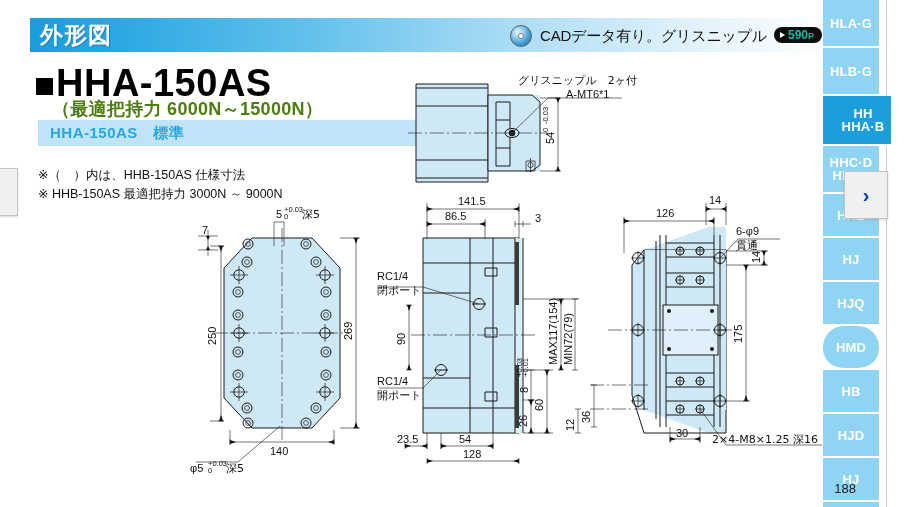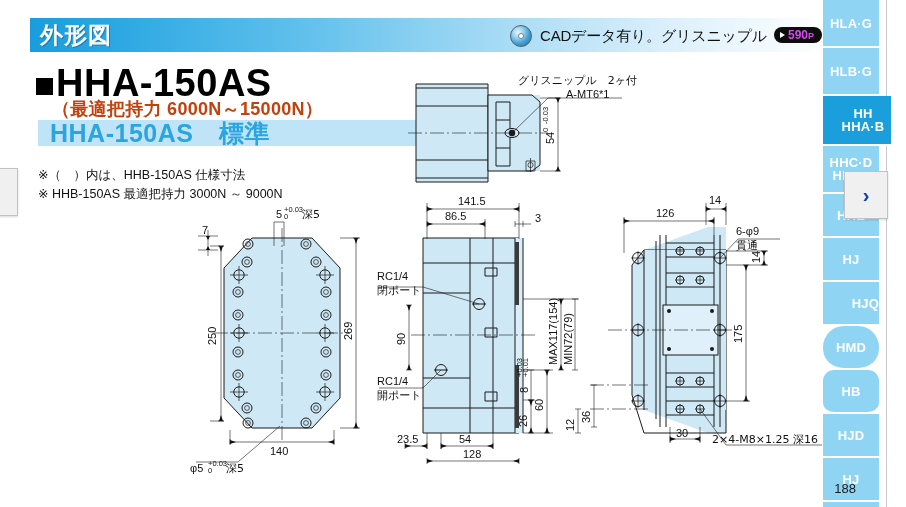--- a/index.html
+++ b/index.html
@@ -24,33 +24,33 @@
   }
   
   .cad-notice{position:absolute;left:510px;top:24px;height:24px;display:flex;align-items:center;}
   .cd-icon{width:22px;height:22px;border-radius:50%;
     background:radial-gradient(circle at 35% 32%,#eaf6fd 0%,#9fd3ef 28%,#3f9fd4 60%,#1a6f9e 100%);
     border:1.5px solid #5a6066;position:relative;box-sizing:border-box;flex:0 0 auto;}
   .cd-icon::after{content:"";position:absolute;left:50%;top:50%;width:6px;height:6px;margin:-3px 0 0 -3px;
     border-radius:50%;background:#ffffff;border:1px solid #7d848a;box-sizing:border-box;}
   .cad-text{margin-left:8px;font-size:15px;color:#111;letter-spacing:-0.2px;white-space:nowrap;}
   .page-ref{
-    display:inline-block;margin-left:7px;background:#0d0d0d;color:#d946ef;border-radius:9px;
+    display:inline-block;margin-left:7px;background:#0d0d0d;color:#14b8a6;border-radius:9px;
     padding:1px 8px 1px 6px;font-size:12px;font-weight:bold;vertical-align:2px;letter-spacing:0;
   }
   .page-ref .tri{display:inline-block;width:0;height:0;border-left:5px solid #fff;
     border-top:3.5px solid transparent;border-bottom:3.5px solid transparent;margin-right:3px;vertical-align:1px;}
   .page-ref .sm{font-size:9px;}
 
   
   .model-head{position:absolute;left:36px;top:62px;font-size:38px;font-weight:bold;color:#000;letter-spacing:0.5px;white-space:nowrap;}
   .model-head .sq{display:inline-block;width:17px;height:17px;background:#000;margin-right:3px;vertical-align:1px;}
-  .model-sub{position:absolute;left:52px;top:97px;font-size:18px;font-weight:bold;color:#c2410c;white-space:nowrap;letter-spacing:0.3px;}
+  .model-sub{position:absolute;left:52px;top:97px;font-size:18px;font-weight:bold;color:#4d7c0f;white-space:nowrap;letter-spacing:0.3px;}
   .variant-bar{position:absolute;left:38px;top:120px;width:378px;height:26px;background:#bfe4f7;}
-  .variant-label{position:absolute;left:50px;top:122px;height:22px;line-height:22px;font-size:25px;font-weight:bold;color:#2aa5e0;white-space:nowrap;letter-spacing:0.5px;}
+  .variant-label{position:absolute;left:50px;top:122px;height:22px;line-height:22px;font-size:15px;font-weight:bold;color:#2aa5e0;white-space:nowrap;letter-spacing:0.5px;}
   .note{position:absolute;font-size:12.5px;color:#111;white-space:nowrap;}
   .note1{left:38px;top:167px;}
   .note2{left:38px;top:186px;}
 
   
   .tab-rail{position:absolute;right:27px;top:0;width:56px;}
   .tab{width:56px;background:#8fd4f2;color:#ffffff;font-size:13px;font-weight:bold;
        display:flex;align-items:center;justify-content:center;flex-direction:column;
        border-bottom:2px solid #ffffff;line-height:13px;text-align:center;letter-spacing:0.2px;}
   .tab.active{background:#1b9fdc;padding-left:12px;}
@@ -445,27 +445,27 @@
       <div class="tab" style="height: 46px;">
         <span>HHC·D</span>
         <span>HHCT</span>
       </div>
       <div class="tab" style="height: 42px;">
         <span>HHE</span>
       </div>
       <div class="tab" style="height: 42px;">
         <span>HJ</span>
       </div>
-      <div class="tab" style="height: 42px; align-items: flex-end;">
+      <div class="tab" style="height: 42px;">
         <span>HJQ</span>
       </div>
       <div class="tab" style="height: 42px; border-radius: 21px;">
         <span>HMD</span>
       </div>
-      <div class="tab" style="height: 42px; border-radius: 11px;">
+      <div class="tab" style="height: 42px;">
         <span>HB</span>
       </div>
       <div class="tab" style="height: 42px;">
         <span>HJD</span>
       </div>
       <div class="tab" style="height: 42px;">
         <span>HJ</span>
       </div>
       <div class="tab" style="height: 42px;"></div>
     </div>

